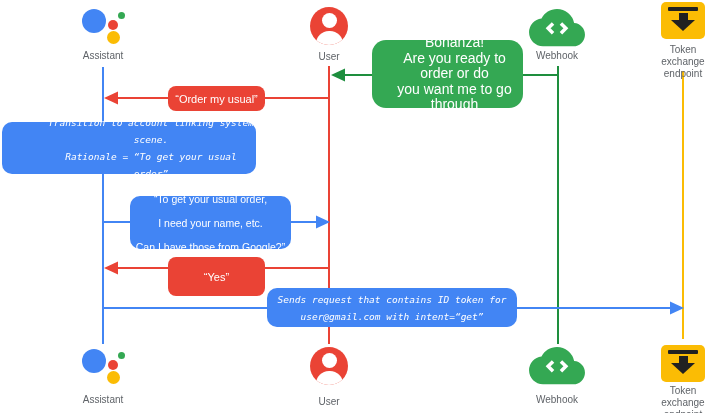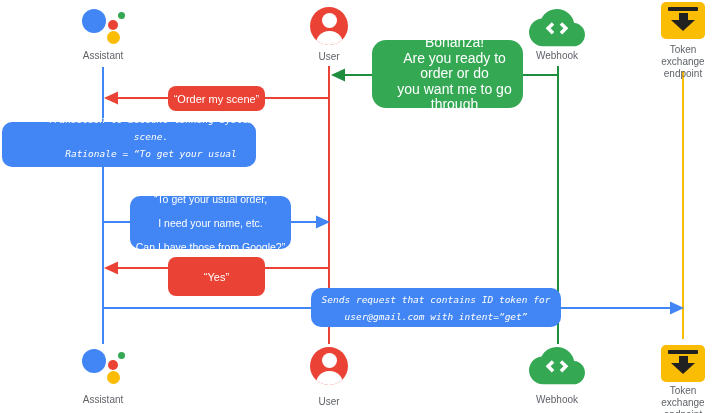--- a/index.html
+++ b/index.html
@@ -102,32 +102,32 @@
       <line x1="103" y1="308" x2="671" y2="308" stroke="#4285f4" stroke-width="2"></line>
       <polygon points="684,308 670,301.5 670,314.5" fill="#4285f4"></polygon>
     </g>
   </svg>
 
   <div class="msg green" style="left:372px; top:40px; width:151px; height:68px;">“Welcome to Boba Bonanza!
 Are you ready to order or do
 you want me to go through
 the drinks with you?”</div>
 
-  <div class="msg red" style="left:168px; top:86px; width:97px; height:25px;">“Order my scene”</div>
+  <div class="msg red" style="left:168px; top:86px; width:97px; height:25px;">“Order my usual”</div>
 
-  <div class="msg blue-mono" style="left:2px; top:122px; width:254px; height:45px;padding-left:44px;">Transition to account linking system scene.
+  <div class="msg blue-mono" style="left:2px; top:122px; width:254px; height:52px;padding-left:44px;">Transition to account linking system scene.
 Rationale = “To get your usual order”</div>
 
   <div class="msg blue-sans" style="left:130px; top:196px; width:161px; height:53px;">“To get your usual order,
 I need your name, etc.
 Can I have those from Google?”</div>
 
   <div class="msg red" style="left:168px; top:257px; width:97px; height:39px;">“Yes”</div>
 
-  <div class="msg blue-mono" style="left:267px; top:288px; width:250px; height:39px;margin-left:44px;">Sends request that contains ID token for
+  <div class="msg blue-mono" style="left:267px; top:288px; width:250px; height:39px;">Sends request that contains ID token for
 user@gmail.com with intent=“get”</div>
 
   <div class="assistant-icon" style="left:78px; top:5px;">
     <i class="a-blue"></i>
     <i class="a-green"></i>
     <i class="a-red"></i>
     <i class="a-yellow"></i>
   </div>
   <div class="actor-label" style="left:103px; top:50px;">Assistant</div>
 

